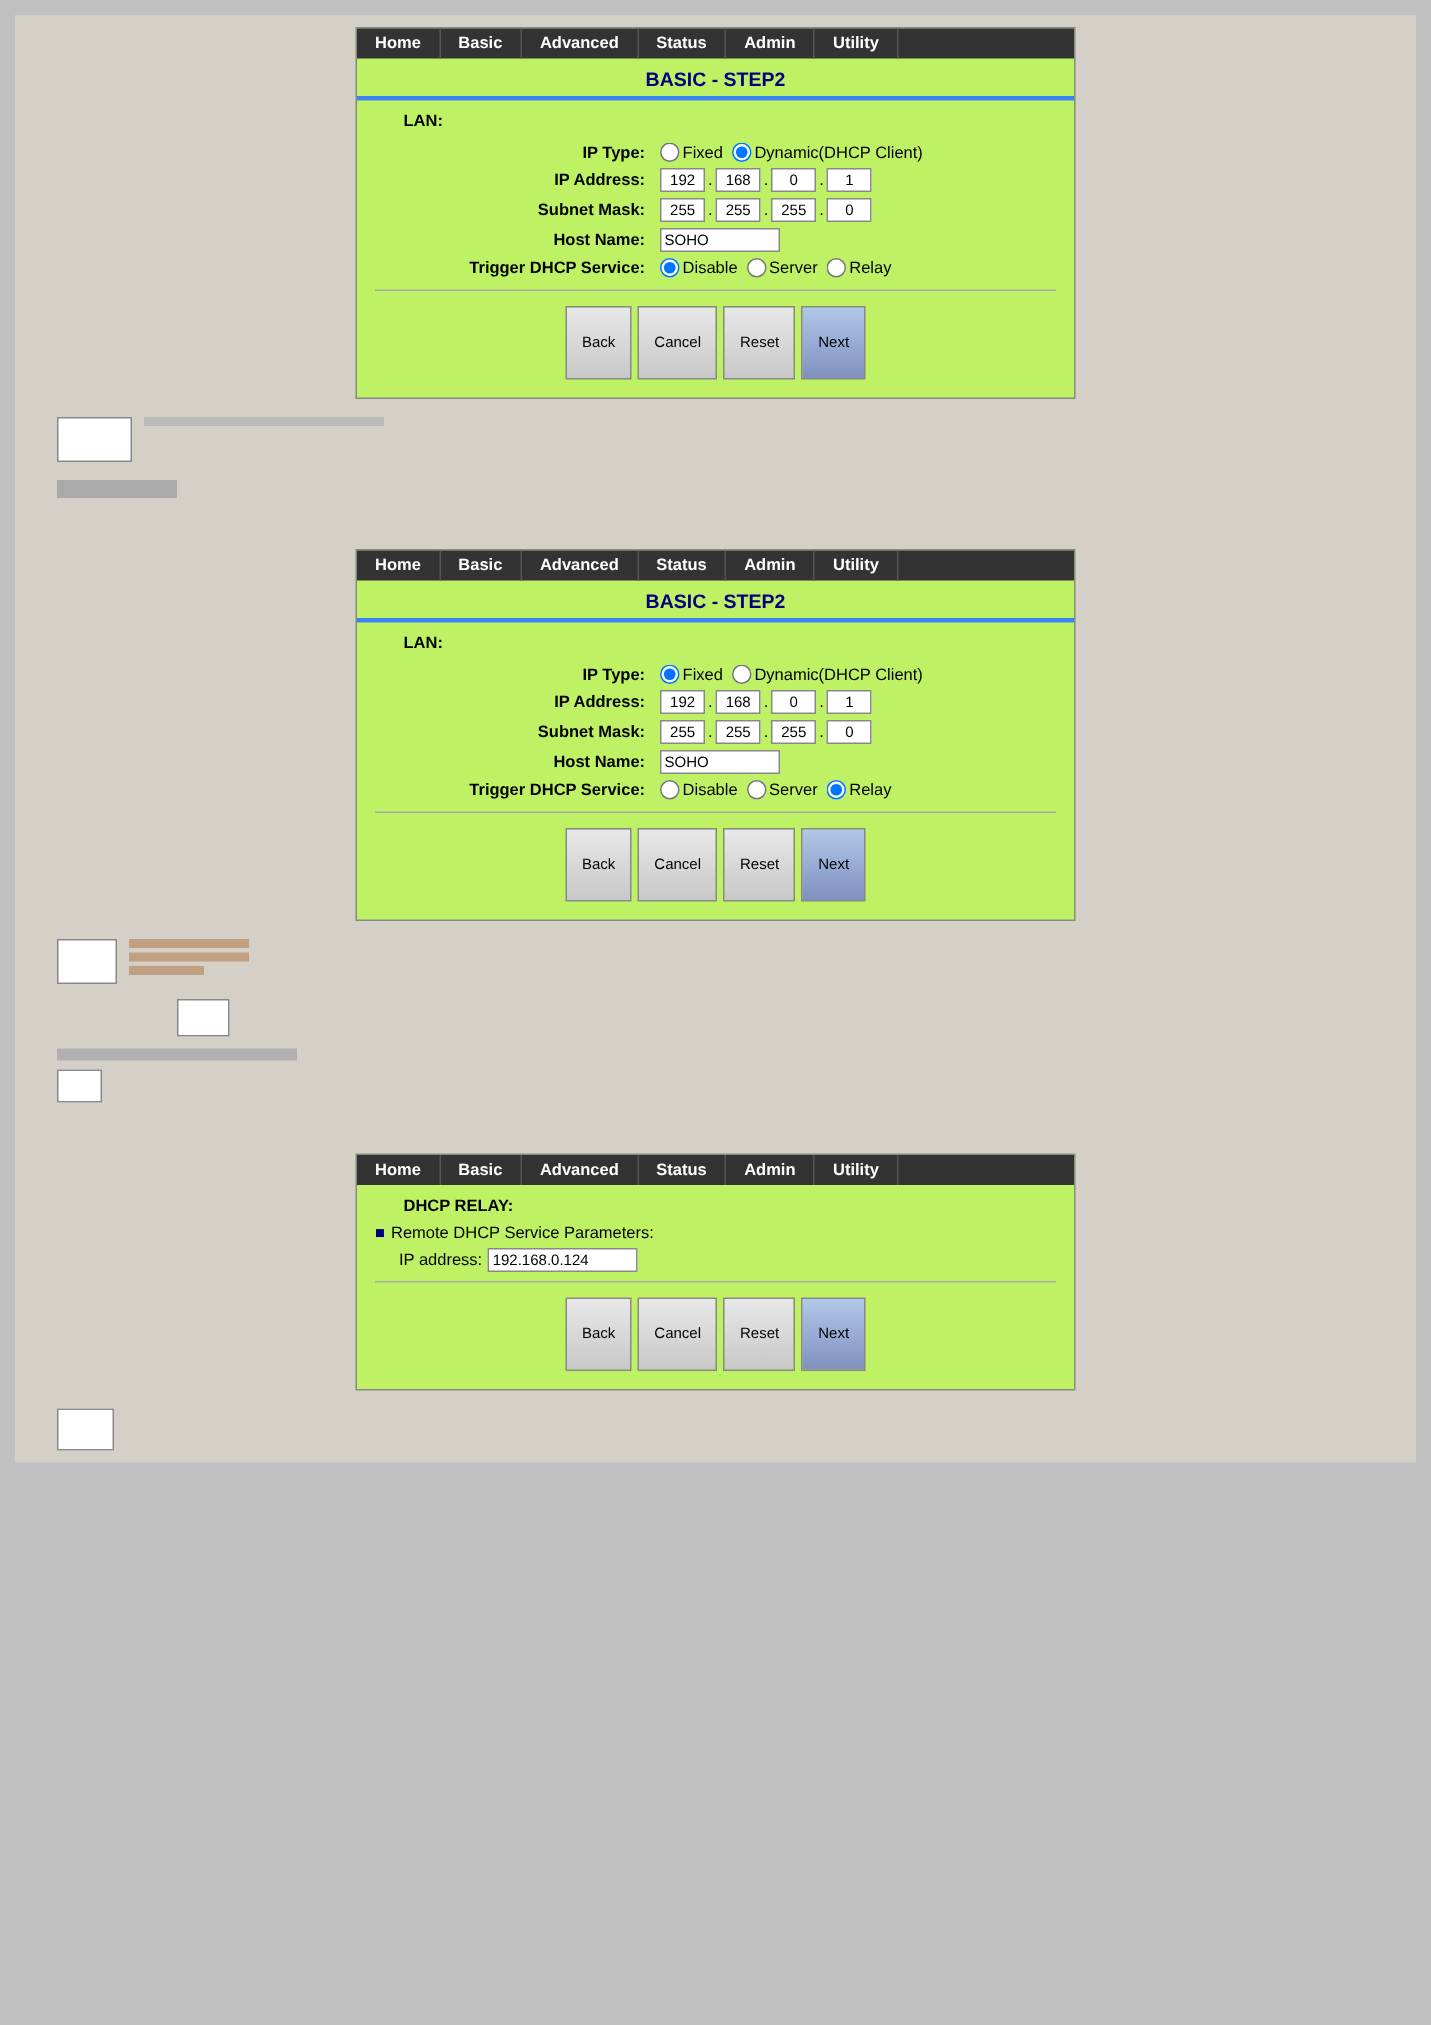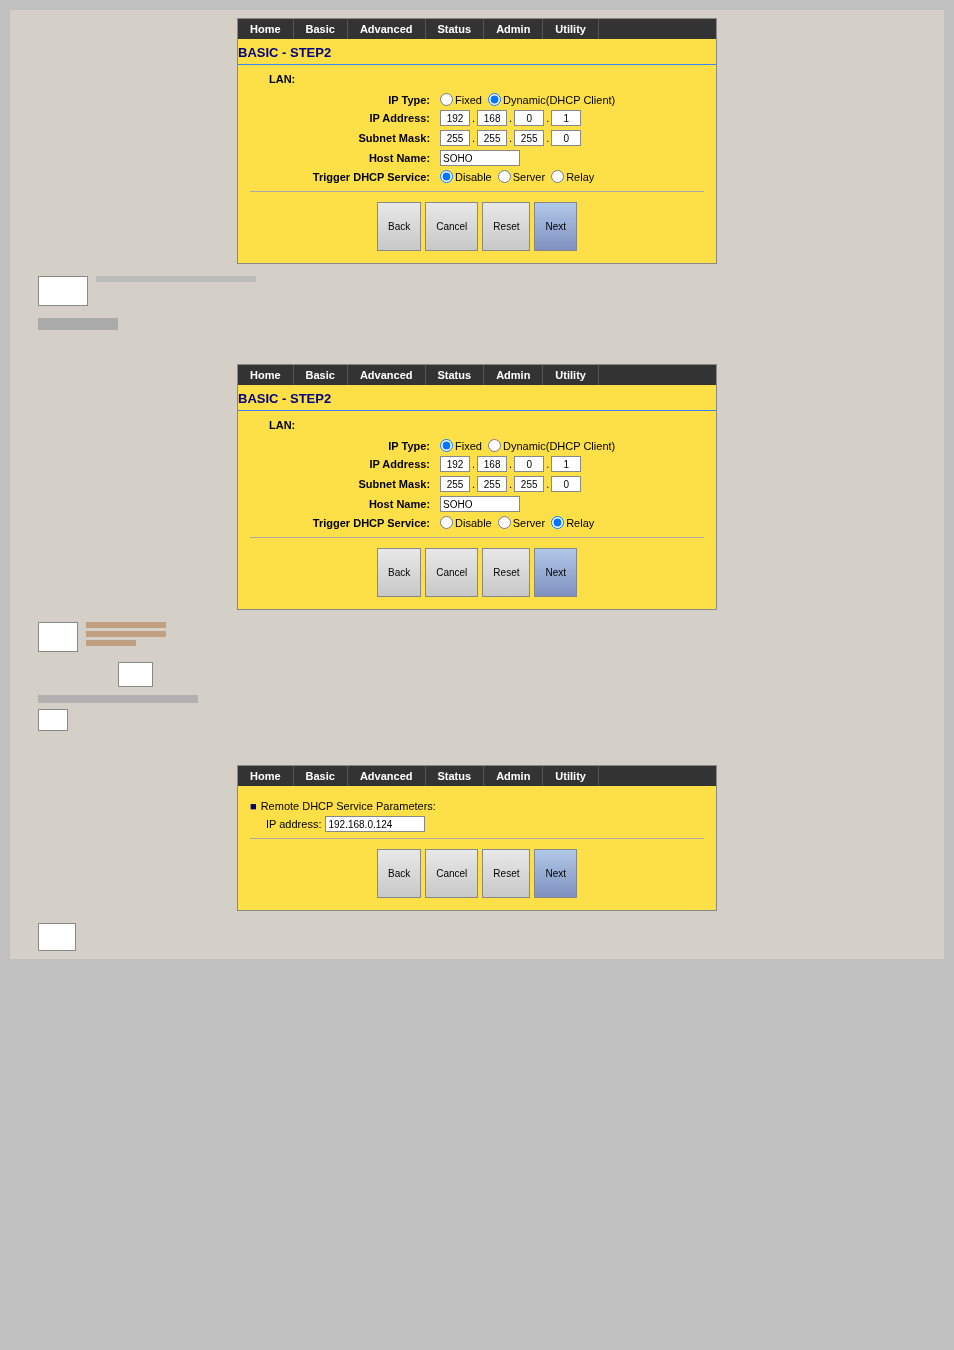--- a/index.html
+++ b/index.html
@@ -13,21 +13,21 @@
 
     .page-wrapper {
       background: #d4d0c8;
       padding: 8px;
       display: flex;
       flex-direction: column;
       gap: 12px;
     }
 
     .panel {
-      background: #fde047;
+      background: #bef264;
       border: 1px solid #888;
       width: 480px;
       margin: 0 auto;
     }
 
     
     .navbar {
       display: flex;
       background: #333;
       padding: 0;
@@ -35,26 +35,26 @@
     .nav-item {
       padding: 4px 12px;
       color: #fff;
       font-weight: bold;
       font-size: 11px;
       cursor: pointer;
       border-right: 1px solid #555;
     }
 
     .panel-title {
-      text-align: left;
+      text-align: center;
       font-weight: bold;
       font-size: 13px;
       color: #000080;
       padding: 6px 0 4px 0;
-      border-bottom: 1px solid #3b82f6;
+      border-bottom: 3px solid #3b82f6;
     }
 
     .panel-body {
       padding: 8px 12px;
     }
 
     .section-label {
       font-weight: bold;
       font-size: 11px;
       margin-bottom: 6px;
@@ -374,20 +374,21 @@
   <div class="panel">
     <div class="navbar">
       <div class="nav-item">Home</div>
       <div class="nav-item">Basic</div>
       <div class="nav-item">Advanced</div>
       <div class="nav-item">Status</div>
       <div class="nav-item">Admin</div>
       <div class="nav-item">Utility</div>
     </div>
     <div class="panel-body">
+      <div class="section-label">DHCP RELAY:</div>
       <div style="margin-top:6px;">
         <div style="display:flex; align-items:center; font-size:11px; margin-bottom:4px;">
           <span style="color:#000080; margin-right:4px;">■</span>
           <span>Remote DHCP Service Parameters:</span>
         </div>
         <div class="subsection-field">
           <span style="margin-left:16px;">IP address:</span>
           <input class="text-input" type="text" style="width: 100px;" value="192.168.0.124">
         </div>
       </div>

